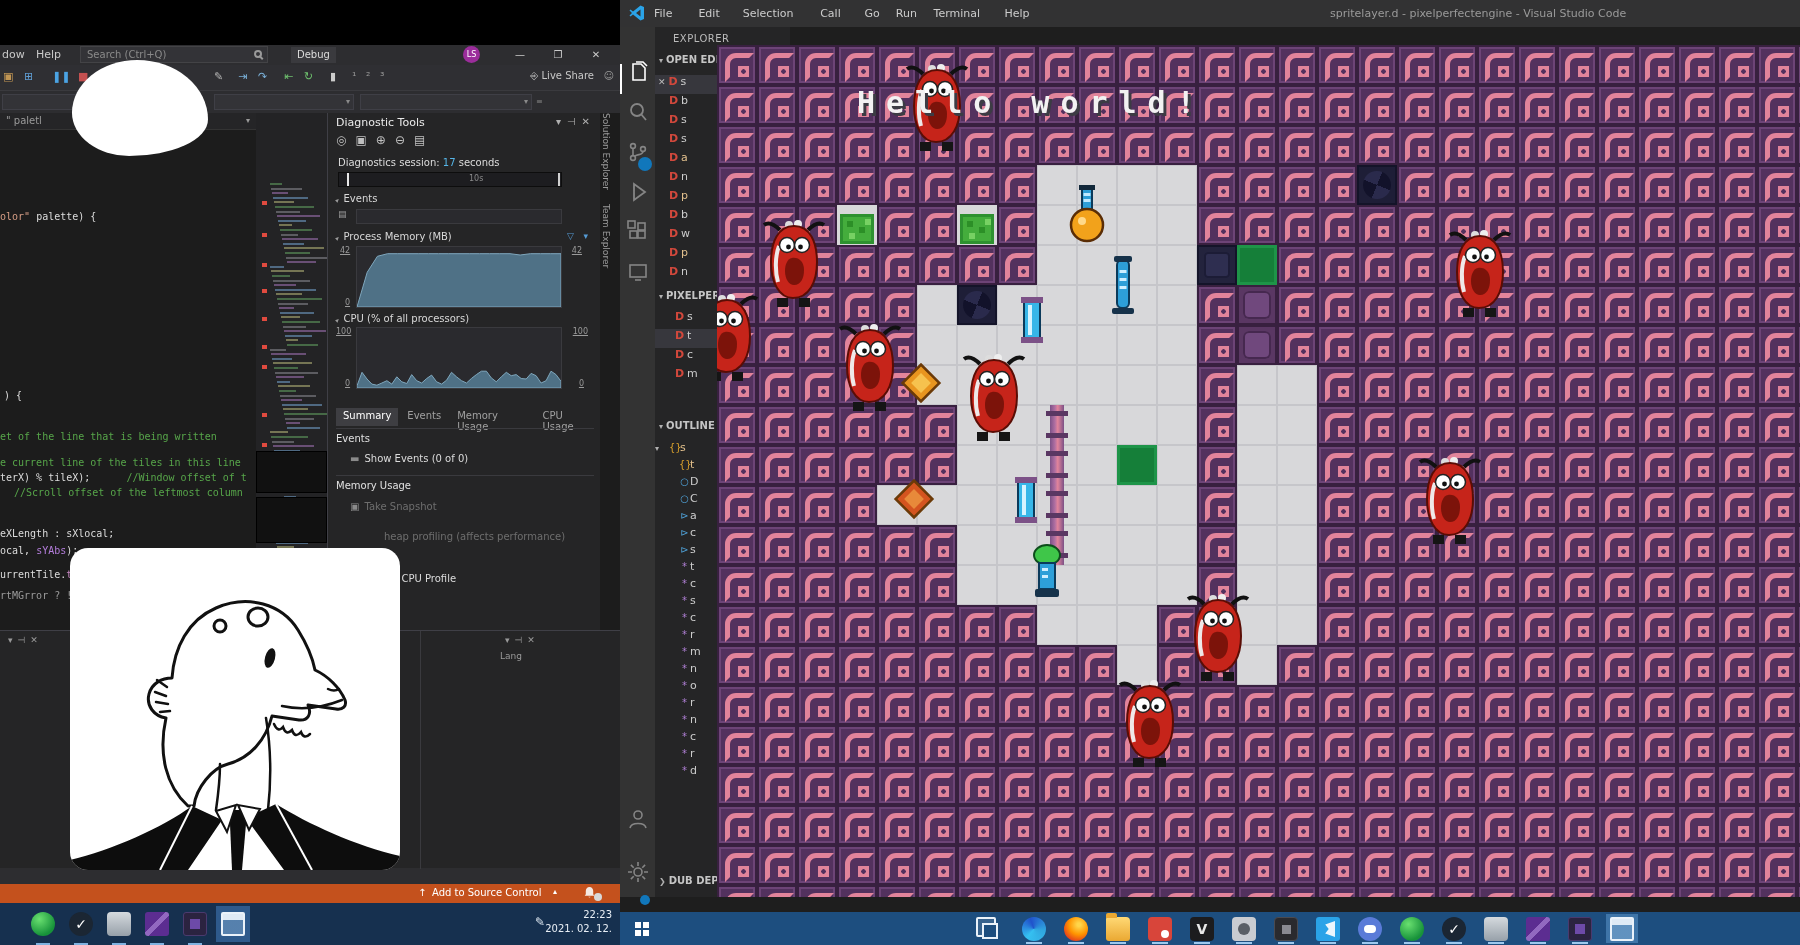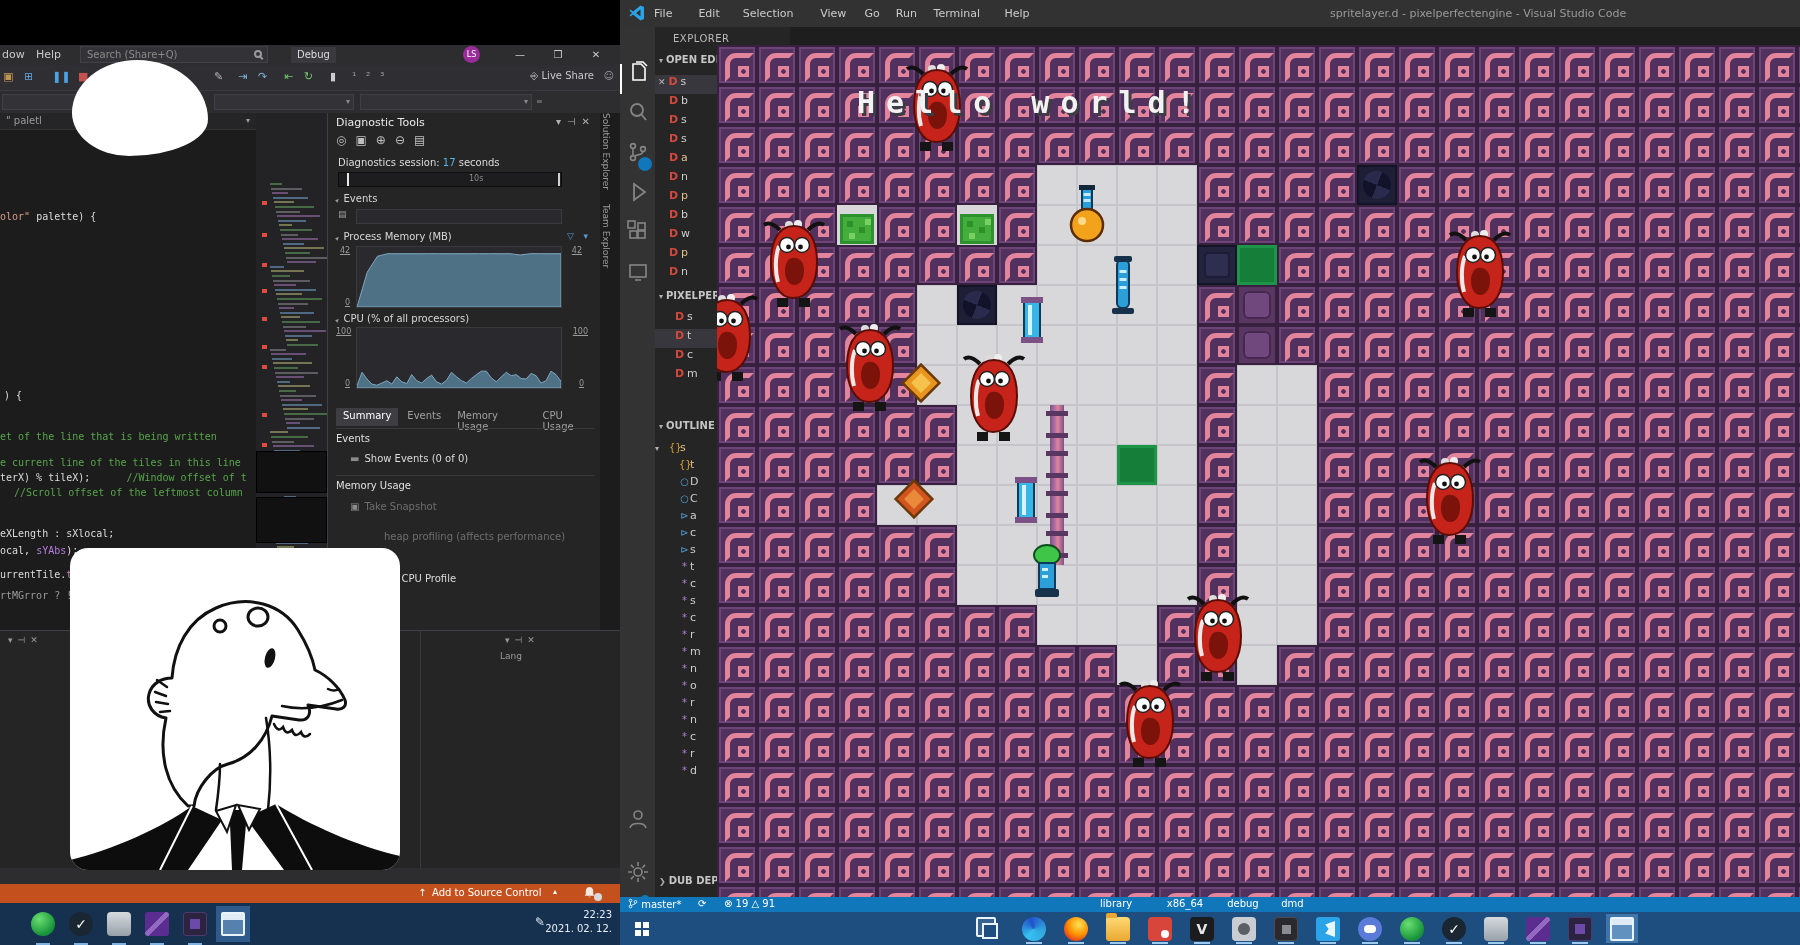--- a/index.html
+++ b/index.html
@@ -223,21 +223,21 @@
 
 <div class="screen">
 
   <div class="mon-left">
     <div class="vs-window">
 
       <div class="vs-titlebar">
         <span class="vs-menu-item" style="left:2px">dow</span>
         <span class="vs-menu-item" style="left:36px">Help</span>
         <div class="vs-search">
-          <span>Search (Share+Q)</span><span class="mag"></span>
+          <span>Search (Ctrl+Q)</span><span class="mag"></span>
         </div>
         <div class="vs-config">Debug</div>
         <div class="ls-badge">LS</div>
         <div class="win-btn" style="left:508px">—</div>
         <div class="win-btn" style="left:546px">❐</div>
         <div class="win-btn" style="left:584px">✕</div>
       </div>
 
       <div class="vs-toolbar" id="vs-toolbar">
         <span class="liveshare">⎆ <span>Live Share</span></span>
@@ -548,21 +548,21 @@
     <div class="code-menubar">
       <span class="code-logo">
         <svg width="16" height="16" viewBox="0 0 16 16">
             <path d="M11.5,0.5 L15,2 V14 L11.5,15.5 L4,9.5 L1.5,11.5 L0.5,10.5 L3,8 L0.5,5.5 L1.5,4.5 L4,6.5 Z M11.5,4.5 L7,8 L11.5,11.5 Z" fill="#2aa3e8"></path>
           </svg>
       </span>
       <span class="code-wtitle">spritelayer.d - pixelperfectengine - Visual Studio Code</span>
     <span class="code-menu" style="left: 34px;">File</span>
         <span class="code-menu" style="left: 78.4px;">Edit</span>
         <span class="code-menu" style="left: 122.8px;">Selection</span>
-        <span class="code-menu" style="left: 200.2px;">View</span>
+        <span class="code-menu" style="left: 200.2px;">Call</span>
         <span class="code-menu" style="left: 244.6px;">Go</span>
         <span class="code-menu" style="left: 275.8px;">Run</span>
         <span class="code-menu" style="left: 313.6px;">Terminal</span>
         <span class="code-menu" style="left: 384.4px;">Help</span>
       </div>
 
     <div class="activity" id="activity-bar">
       <div class="act-active-bar"></div>
       <span class="scm-badge"></span>
       <span class="gear-badge"></span>
@@ -1438,34 +1438,20 @@
           <div class="spr" style="left: 309px; top: 498px;"><svg viewBox="0 0 42 58" width="42" height="58">
               <ellipse cx="21" cy="12" rx="13" ry="10" fill="#3fc649" stroke="#0e4d1c" stroke-width="2"></ellipse>
               <rect x="13" y="20" width="16" height="26" fill="#2d9fd8" stroke="#0b3a5a" stroke-width="2"></rect>
               <rect x="9" y="46" width="24" height="8" rx="2" fill="#16324a"></rect>
               <rect x="16" y="25" width="6" height="3" fill="#cdeeff"></rect>
               <rect x="16" y="32" width="6" height="3" fill="#cdeeff"></rect>
             </svg></div>
         </div>
     </div>
 
-    <div class="statusbar" id="code-status">
-        <span class="st-item" style="left: 8px;"><svg width="10" height="11" viewBox="0 0 12 12" style="vertical-align:-1px">
-            <circle cx="3" cy="2.5" r="1.6" fill="none" stroke="#fff"></circle>
-            <circle cx="3" cy="9.5" r="1.6" fill="none" stroke="#fff"></circle>
-            <circle cx="9" cy="4" r="1.6" fill="none" stroke="#fff"></circle>
-            <path d="M3,4 V8 M9,5.5 C9,7.5 5,7 4,8.5" fill="none" stroke="#fff"></path>
-          </svg> master*</span>
-        <span class="st-item" style="left: 78px;">⟳</span>
-        <span class="st-item" style="left: 104px;">⊗ 19  △ 91</span>
-        <span class="st-item" style="left: 480px;">library</span>
-        <span class="st-item" style="left: 546.8px;">x86_64</span>
-        <span class="st-item" style="left: 607.2px;">debug</span>
-        <span class="st-item" style="left: 661.2px;">dmd</span>
-      </div>
 
     <div class="taskbar-r" id="taskbar-right">
       <div class="start-btn">
           <div class="start-logo"></div>
         </div>
       <div class="r-tile" style="left:352px">
         <span class="tb-ic ic-taskview" style="width:20px;height:20px"></span>
       </div>
     <div class="r-tile" style="left: 398px;">
           <span class="tb-ic ic-edge"></span>

